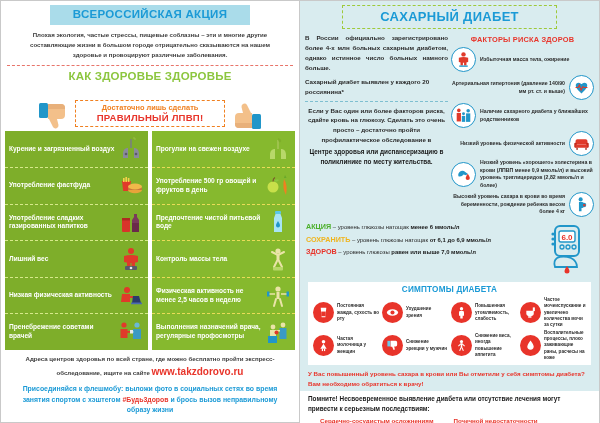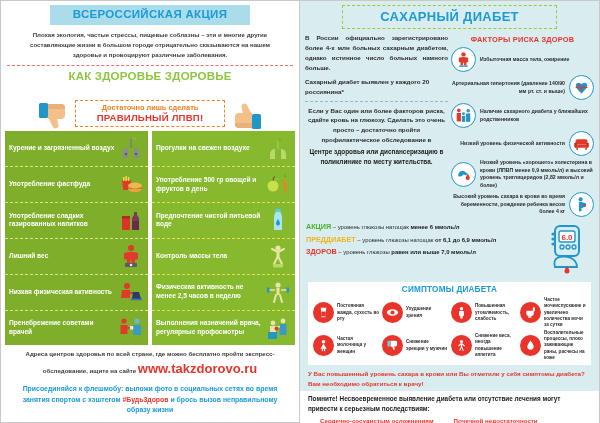--- a/index.html
+++ b/index.html
@@ -68,21 +68,21 @@
   }
   .row-icon {
     width: 26px; height: 26px; flex: 0 0 26px; position: relative;
   }
   .row-icon svg { width: 100%; height: 100%; display: block; }
 
   .footer-note {
     text-align: center; font-size: 6.1px; color: #3b3b3b;
     padding: 4px 10px 1px; line-height: 1.6; font-weight: 600;
   }
-  .footer-note .site { color: #e8342a; font-weight: bold; font-size: 13px; }
+  .footer-note .site { color: #e8342a; font-weight: bold; font-size: 10px; }
   .flashmob {
     text-align: center; font-size: 6.9px; color: #1b9ad6;
     font-weight: bold; padding: 3px 10px 6px; line-height: 1.55;
   }
   .flashmob .tag { color: #e8342a; }
 
   
   .right-panel {
     width: 300px; height: 423px; background: #d9ecef;
     border: 1px solid #c9c9c9; border-left: none;
@@ -480,21 +480,21 @@
         </div>
       </div>
     </div>
 
     <div class="glucose-area">
       <div class="glucose-list">
         <div class="gl-row">
           <span class="gl-tag gl-norm">АКЦИЯ</span><span> – уровень глюкозы натощак </span><span class="gl-b">менее 6 ммоль/л</span>
         </div>
         <div class="gl-row">
-          <span class="gl-tag gl-pre">ПРЕДДИАБЕТ</span><span> – уровень глюкозы натощак </span><span class="gl-b">от 6,1 до 6,9 ммоль/л</span>
+          <span class="gl-tag gl-pre">СОХРАНИТЬ</span><span> – уровень глюкозы натощак </span><span class="gl-b">от 6,1 до 6,9 ммоль/л</span>
         </div>
         <div class="gl-row">
           <span class="gl-tag gl-dia">ЗДОРОВ</span><span> – уровень глюкозы </span><span class="gl-b">равен или выше 7,0 ммоль/л</span>
         </div>
       </div>
       <div class="meter">
         <svg viewBox="0 0 52 56">
           <rect x="14" y="4" width="24" height="30" rx="5" fill="none" stroke="#2196c9" stroke-width="2"></rect>
           <rect x="18" y="9" width="16" height="11" rx="2" fill="#ffffff" stroke="#2196c9" stroke-width="1.4"></rect>
           <text x="26" y="18" font-family="'Liberation Sans',sans-serif" font-size="8" font-weight="bold" fill="#e8342a" text-anchor="middle">6.0</text>

